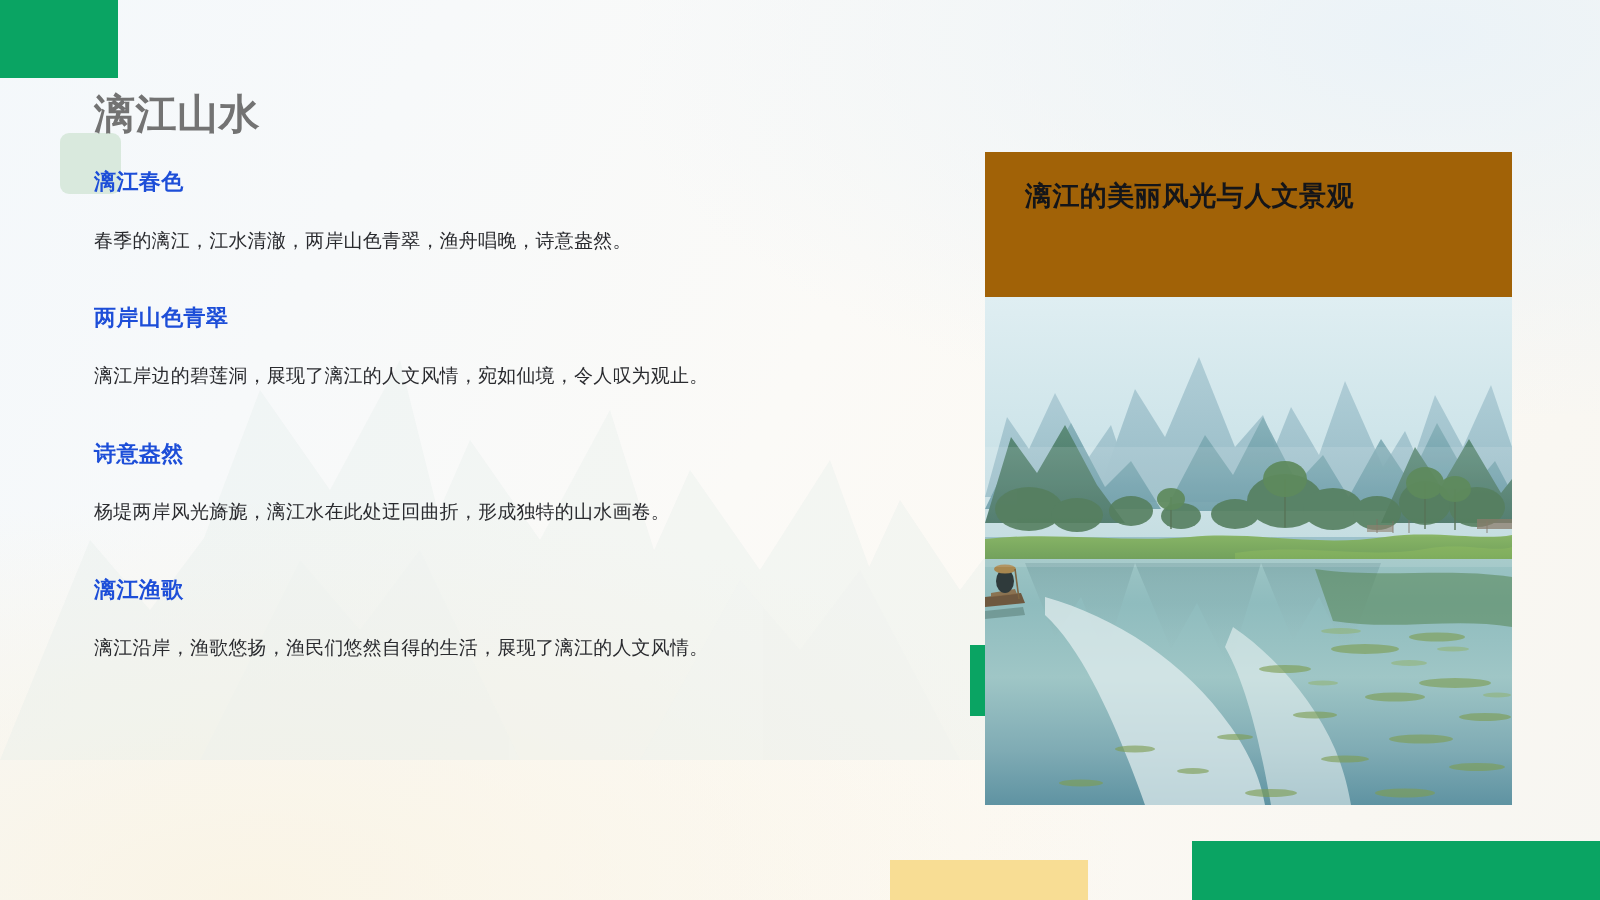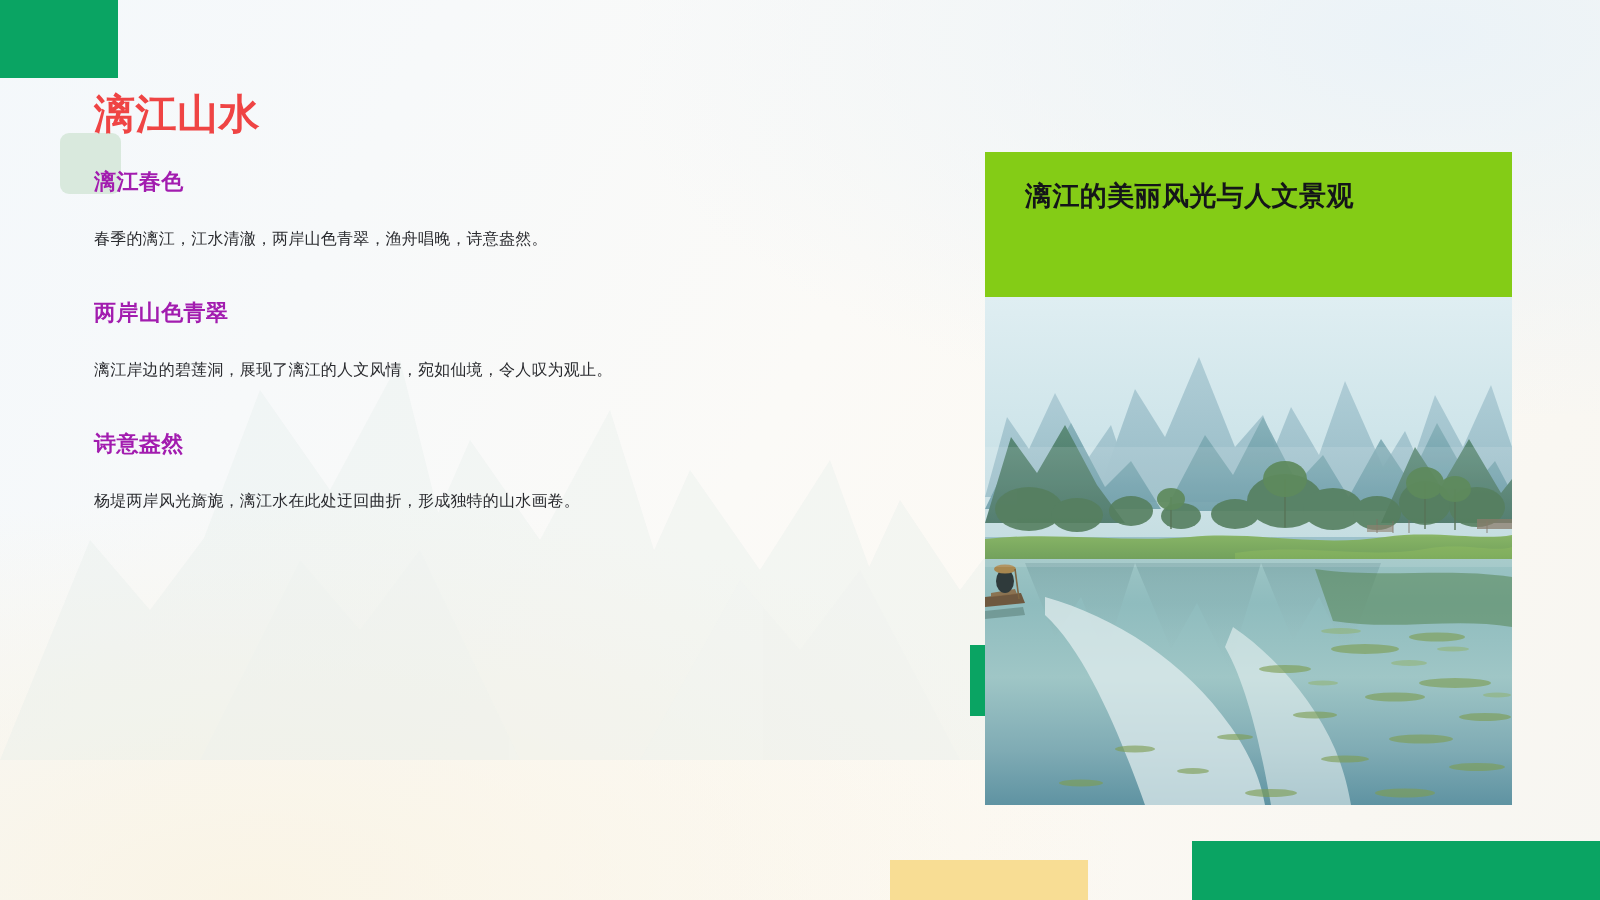--- a/index.html
+++ b/index.html
@@ -102,58 +102,58 @@
   }
 
   
   .page-title {
     position: absolute;
     left: 94px;
     top: 63px;
     font-size: 41px;
     font-weight: 700;
     letter-spacing: 0.5px;
-    color: #ef4444;
+    color: #737373;
     line-height: 1.2;
   }
 
   .sections {
     position: absolute;
     left: 94px;
     top: 168px;
     width: 790px;
   }
   .section { margin-bottom: 48px; }
   .section:last-child { margin-bottom: 0; }
 
   .section-heading {
     font-size: 22px;
     font-weight: 700;
-    color: #a21caf;
+    color: #1d4ed8;
     letter-spacing: 0.4px;
     margin: 0 0 30px 0;
     line-height: 1.25;
   }
   .section-body {
-    font-size: 16px;
+    font-size: 19px;
     font-weight: 400;
     color: #2a2b2f;
     line-height: 1.6;
     margin: 0;
     letter-spacing: 0.2px;
   }
 
   
   .media-card {
     position: absolute;
     left: 985px;
     top: 152px;
     width: 527px;
     height: 653px;
-    background: #84cc16;
+    background: #a16207;
     overflow: hidden;
   }
   .media-card-title {
     position: absolute;
     left: 40px;
     top: 25px;
     right: 26px;
     font-size: 27px;
     font-weight: 700;
     line-height: 1.42;
@@ -212,20 +212,24 @@
     <section class="section">
       <h2 class="section-heading">两岸山色青翠</h2>
       <p class="section-body">漓江岸边的碧莲洞，展现了漓江的人文风情，宛如仙境，令人叹为观止。</p>
     </section>
 
     <section class="section">
       <h2 class="section-heading">诗意盎然</h2>
       <p class="section-body">杨堤两岸风光旖旎，漓江水在此处迂回曲折，形成独特的山水画卷。</p>
     </section>
 
+    <section class="section">
+      <h2 class="section-heading">漓江渔歌</h2>
+      <p class="section-body">漓江沿岸，渔歌悠扬，渔民们悠然自得的生活，展现了漓江的人文风情。</p>
+    </section>
 
   </div>
 
   <div class="deco-green-mid"></div>
 
   <div class="media-card">
     <div class="media-card-title">漓江的美丽风光与人文景观</div>
 
     <figure class="media-figure" style="margin:0;">
       <svg viewBox="0 0 527 508" preserveAspectRatio="xMidYMid slice" aria-hidden="true">

